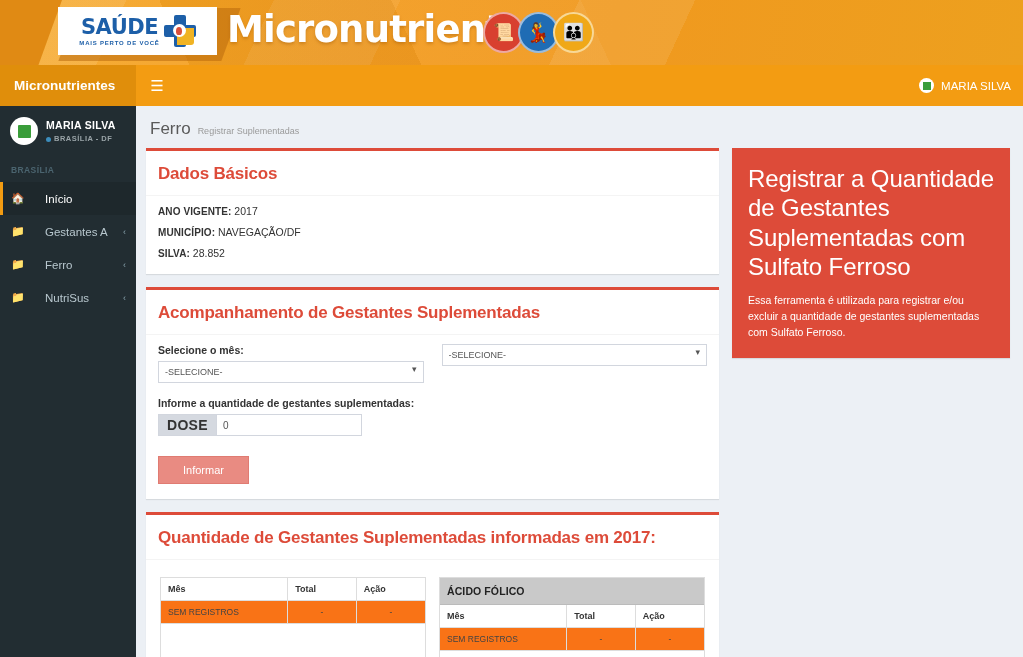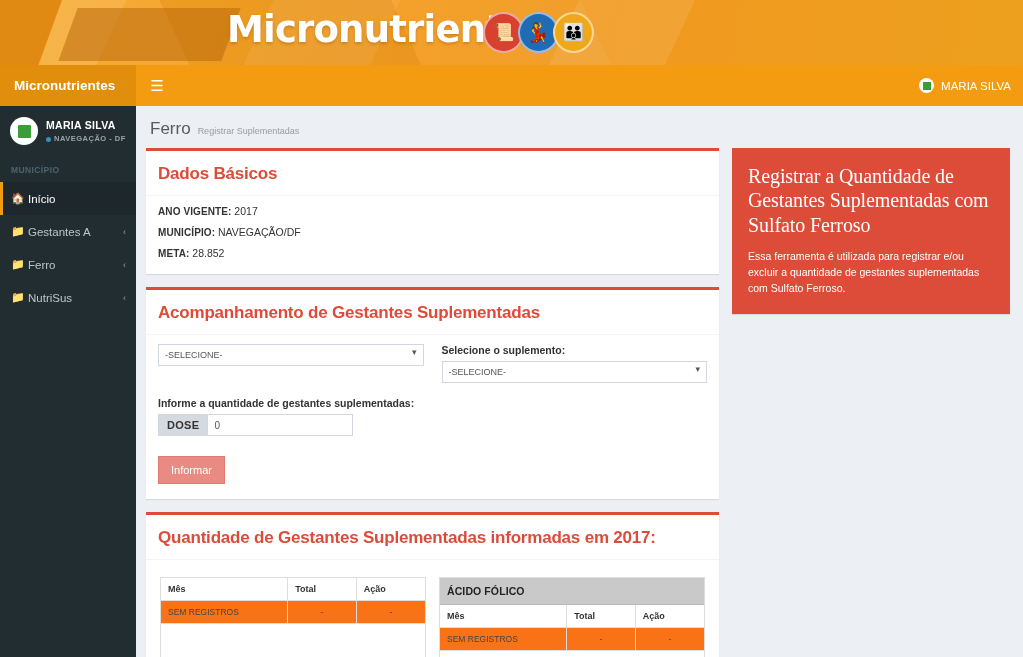--- a/index.html
+++ b/index.html
@@ -148,21 +148,21 @@
     color: #4b646f; font-size: 8.5px; font-weight: bold;
     padding: 9px 0 7px 11px; letter-spacing: .4px;
   }
   .side-item {
     display: flex; align-items: center; height: 33px;
     padding: 0 10px 0 11px; color: #b8c7ce; font-size: 11.5px;
     cursor: pointer; position: relative;
   }
   .side-item.active { background: #1e282c; color: #fff; border-left: 3px solid #f39c12; padding-left: 8px; }
   .side-item .ic { width: 17px; font-size: 11px; flex: none; }
-  .side-item .lbl { flex: 1; }
+  .side-item .lbl { flex: 1; margin-left: 17px; }
   .side-item .arw { font-size: 9px; color: #8aa4ae; }
 
   
   .content { flex: 1; padding: 10px 13px 0 10px; overflow: hidden; }
   .page-head { display: flex; align-items: baseline; gap: 7px; padding: 3px 0 9px 4px; }
   .page-title { font-size: 17px; color: #5a5a5a; font-weight: normal; }
   .page-sub { font-size: 9px; color: #9a9a9a; }
 
   .row { display: flex; gap: 13px; align-items: flex-start; }
   .col-main { flex: 1; min-width: 0; }
@@ -194,30 +194,30 @@
   .sel-wrap { position: relative; }
   .sel-wrap:after {
     content: '▾'; position: absolute; right: 7px; top: 3px;
     font-size: 9px; color: #555; pointer-events: none;
   }
 
   .ig-label { font-size: 10.5px; font-weight: bold; margin: 14px 0 5px; display:block; }
   .input-group { display: flex; width: 175px; }
   .ig-addon {
     background: #d5d9e0; border: 1px solid #d2d6de; border-right: none;
-    font-size: 11px; font-weight: bold; color: #333;
+    font-size: 14px; font-weight: bold; color: #333;
     display: flex; align-items: center; padding: 0 8px; letter-spacing: .3px;
   }
   .ig-input {
     flex: 1; height: 22px; border: 1px solid #d2d6de; padding: 0 6px;
     font-size: 10px; color: #555; font-family: "Liberation Sans", sans-serif;
   }
   .btn-informar {
     margin-top: 20px; background: #e98b82; border: 1px solid #e07b72;
-    color: #fff; font-size: 11px; padding: 7px 12px; cursor: pointer;
+    color: #fff; font-size: 11px; padding: 7px 24px; cursor: pointer;
     font-family: "Liberation Sans", sans-serif;
   }
 
   
   .tables-row { display: flex; gap: 13px; padding: 8px 2px 0; }
   .tbl-wrap { flex: 1; border: 1px solid #ddd; }
   table.tbl { width: 100%; border-collapse: collapse; }
   table.tbl .cap td {
     background: #c9c9c9; font-size: 10.5px; font-weight: bold;
     padding: 7px 7px; color: #222; letter-spacing: .1px;
@@ -236,39 +236,50 @@
   table.tbl td.cell:last-child { border-right: none; }
   table.tbl td.c { text-align: center; }
   table.tbl .foot td { height: 13px; background: #fff; }
 
   
   .panel-red {
     background: #dd4b39; color: #fff; padding: 16px 16px 18px;
     box-shadow: 0 1px 1px rgba(0,0,0,.09);
   }
   .panel-red h2 {
-    font-size: 20px; font-weight: normal; line-height: 1.22; margin-bottom: 12px;
+    font-size: 24px; font-weight: normal; line-height: 1.22; margin-bottom: 12px;
     letter-spacing: -.1px;
-    font-family: Liberation Serif, serif;
   }
   .panel-red p { font-size: 10.5px; line-height: 1.5; margin-bottom: 0; }
   .panel-note { font-size: 10.5px; line-height: 1.55; }
   .note-x {
     display: inline-flex; align-items: center; justify-content: center;
     width: 20px; height: 16px; border: 1px solid rgba(255,255,255,.55);
     font-size: 9px; margin-right: 10px; vertical-align: middle;
   }
 </style>
 </head>
 <body>
 
 <div class="banner">
   <div class="banner-tex"></div>
   <div class="banner-left-wedge"></div>
   <div class="logo-shadow"></div>
+  <div class="logo-box">
+    <div class="logo-saude">
+      <div class="l1">SAÚDE</div>
+      <div class="l2">MAIS PERTO DE VOCÊ</div>
+    </div>
+    <div class="logo-cross">
+      <div class="arm-v"></div>
+        <div class="arm-h"></div>
+      <div class="ybit"></div>
+        <div class="dot"></div>
+    </div>
+  </div>
   <div class="banner-title">Micronutrientes</div>
   <div class="badges">
     <div class="badge-c b1">
         <span class="gl">📜</span>
       </div>
     <div class="badge-c b2">
         <span class="gl">💃</span>
       </div>
     <div class="badge-c b3">
         <span class="gl">👪</span>
@@ -294,25 +305,25 @@
 
   <div class="sidebar">
     <div class="side-user">
       <div class="side-av">
           <i></i>
         </div>
       <div class="side-user-txt">
         <div class="side-user-name">MARIA SILVA</div>
         <div class="side-user-sub">
           <span class="dot"></span>
-          <span>NAVEGAÇÃO - DF</span>
-        </div>
-      </div>
-    </div>
-    <div class="side-head">MUNICÍPIO</div>
+          <span>BRASÍLIA - DF</span>
+        </div>
+      </div>
+    </div>
+    <div class="side-head">BRASÍLIA</div>
 
     <div class="side-item active">
       <span class="ic">🏠</span>
       <span class="lbl">Início</span>
       <span class="arw"></span>
     </div>
     <div class="side-item">
       <span class="ic">📁</span>
       <span class="lbl">Gestantes A</span>
       <span class="arw">‹</span>
@@ -347,41 +358,41 @@
           <div class="box-body">
             <div class="dl-line">
               <b>ANO VIGENTE:</b>
               <span>2017</span>
             </div>
             <div class="dl-line">
               <b>MUNICÍPIO:</b>
               <span>NAVEGAÇÃO/DF</span>
             </div>
             <div class="dl-line" style="margin-bottom:0">
-              <b>META:</b>
+              <b>SILVA:</b>
               <span>28.852</span>
             </div>
           </div>
         </div>
 
         <div class="box">
           <div class="box-header">
             <span class="box-title">Acompanhamento de Gestantes Suplementadas</span>
           </div>
           <div class="box-body">
             <div class="form-row">
               <div class="form-group">
+                <label class="form-label">Selecione o mês:</label>
                 <div class="sel-wrap">
                   <select class="form-control">
                     <option>-SELECIONE-</option>
                   </select>
                 </div>
               </div>
               <div class="form-group">
-                <label class="form-label">Selecione o suplemento:</label>
                 <div class="sel-wrap">
                   <select class="form-control">
                     <option>-SELECIONE-</option>
                   </select>
                 </div>
               </div>
             </div>
 
             <label class="ig-label">Informe a quantidade de gestantes suplementadas:</label>
             <div class="input-group">

